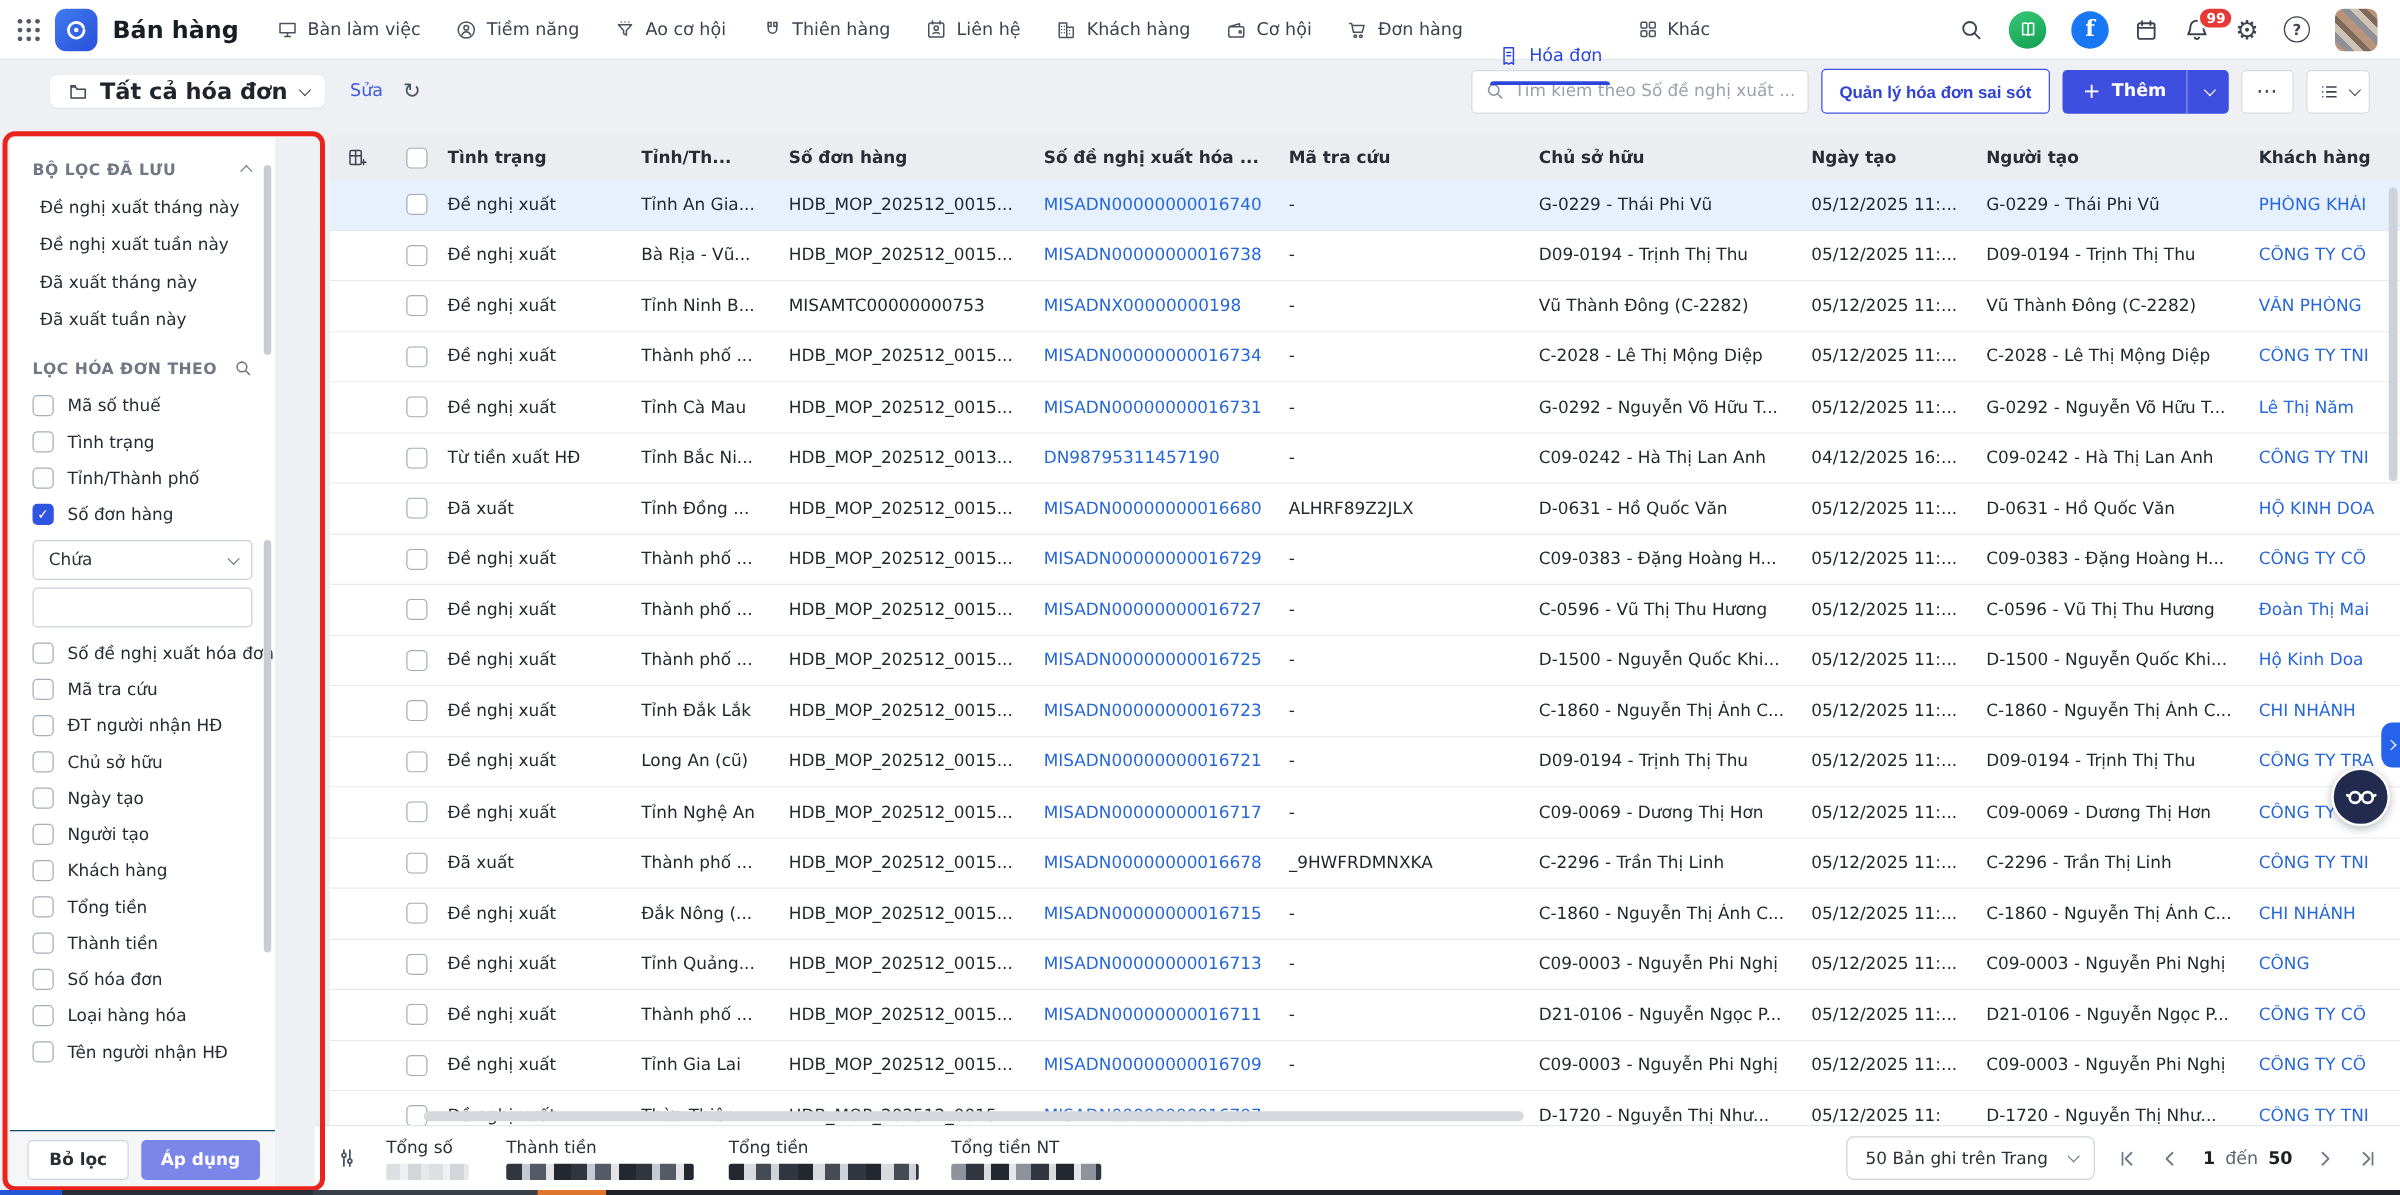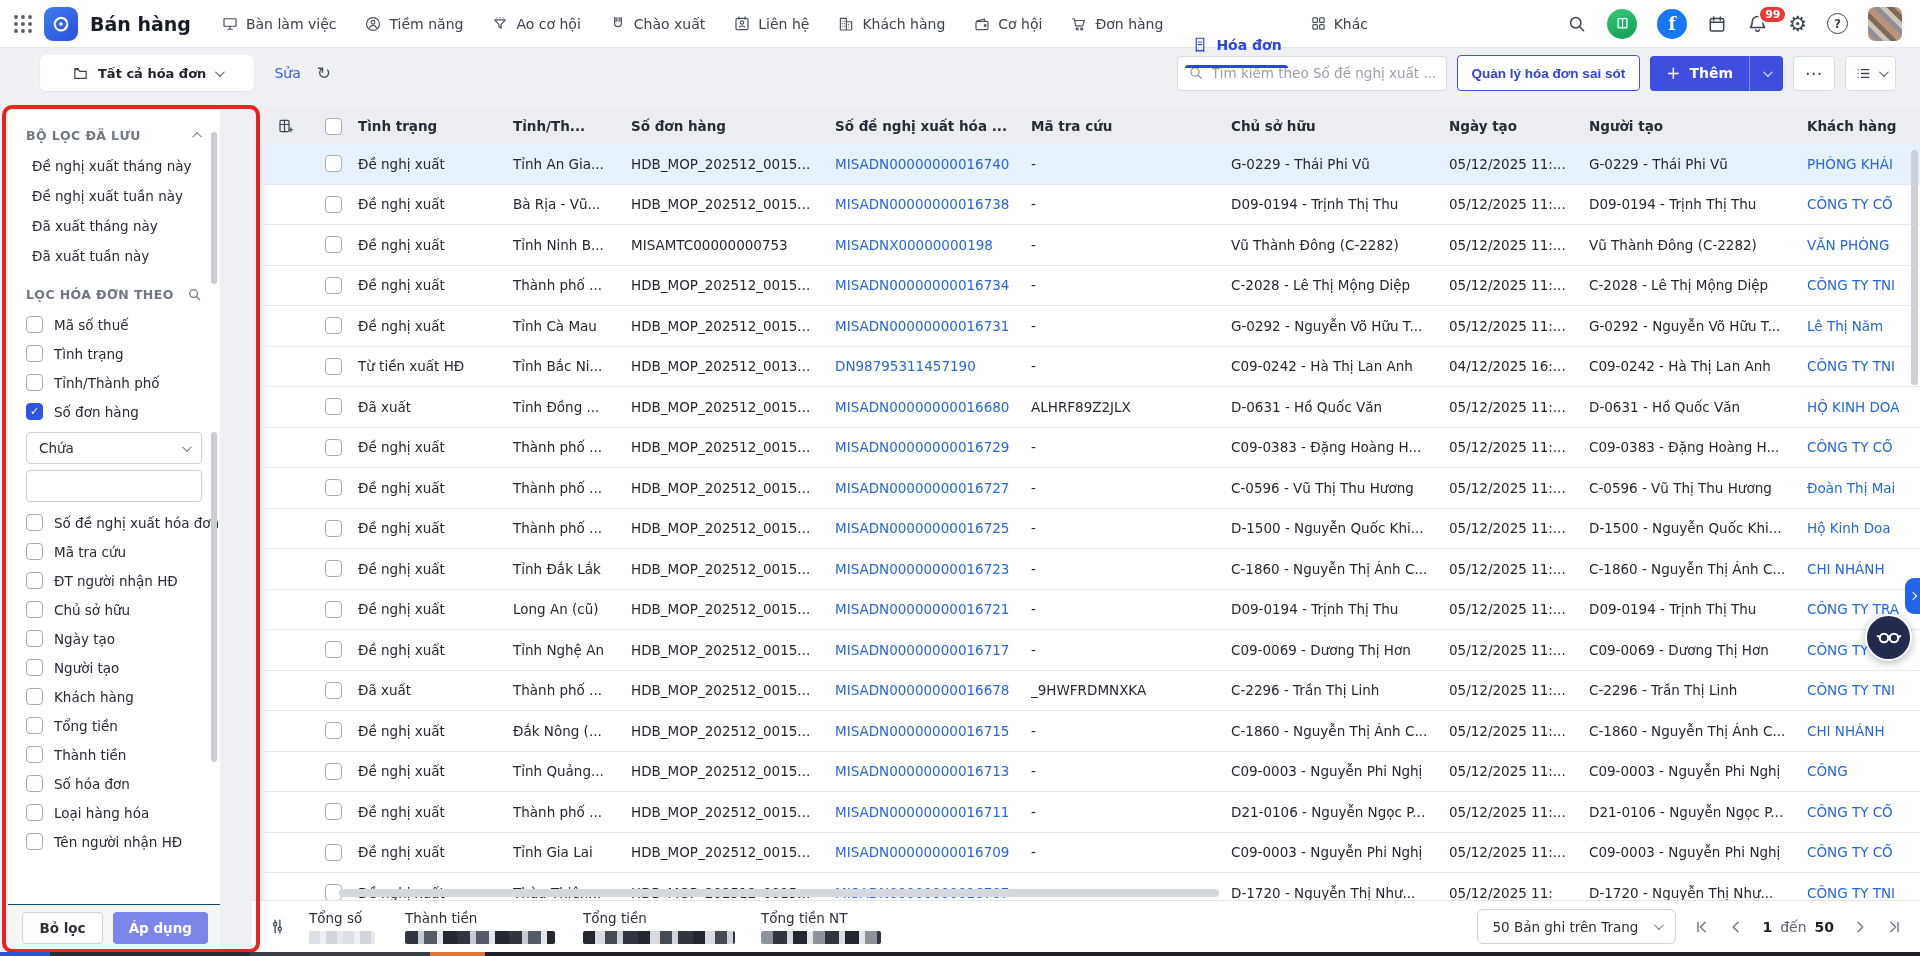--- a/index.html
+++ b/index.html
@@ -9,34 +9,34 @@
   svg { display:block; }
 
   
   .topnav { position:absolute; top:0; left:0; right:0; height:48px; background:#fff; border-bottom:1px solid #e4e7eb; display:flex; align-items:center; padding:0 18px 0 10px; z-index:20; }
   .waffle { width:26px; height:26px; display:flex; align-items:center; justify-content:center; cursor:pointer; }
   .logo { width:34px; height:34px; margin-left:8px; border-radius:9px; background:linear-gradient(135deg,#3f7bf0,#2b4fd9); display:flex; align-items:center; justify-content:center; }
   .app-title { font-size:19px; font-weight:700; color:#181c24; margin:0 30px 0 12px; white-space:nowrap; }
   .nav { display:flex; align-items:center; gap:28px; height:100%; }
   .nav-item { position:relative; display:flex; align-items:center; gap:7px; height:100%; font-size:14px; color:#3a424e; cursor:pointer; white-space:nowrap; }
   .nav-item .ni { display:flex; }
-  .nav-item.active { color:#2b46dd; font-weight:700;margin-top:42px; }
+  .nav-item.active { color:#2b46dd; font-weight:400;margin-top:42px; }
   .nav-item.active .ul { position:absolute; bottom:0; left:-6px; right:-6px; height:3px; background:#2b46dd; border-radius:3px 3px 0 0; }
   .topnav-right { margin-left:auto; display:flex; align-items:center; gap:20px; }
   .tn-ic { position:relative; display:flex; align-items:center; justify-content:center; cursor:pointer; }
   .circle-app { width:30px; height:30px; border-radius:50%; display:flex; align-items:center; justify-content:center; }
   .green { background:linear-gradient(160deg,#35c774,#149e52); }
   .fb { background:#1877f2; color:#fff; font-weight:700; font-size:18px; font-family:"DejaVu Serif",serif; }
   .badge { position:absolute; top:-8px; left:11px; background:#e53935; color:#fff; font-size:11px; font-weight:700; border-radius:10px; padding:1px 5px; border:2px solid #fff; line-height:13px; }
   .help-circle { width:21px; height:21px; border:1.7px solid #3c4450; border-radius:50%; display:flex; align-items:center; justify-content:center; font-size:12px; font-weight:700; color:#3c4450; }
   .avatar { width:34px; height:34px; border-radius:7px; background:repeating-linear-gradient(45deg,#b9937a 0 6px,#8f8f97 6px 11px,#cdc4b6 11px 16px,#7d6a5c 16px 21px); }
 
   
   .toolbar { position:absolute; top:48px; left:0; right:0; height:50px; background:#eef0f3; display:flex; align-items:center; padding:0 24px 0 40px; z-index:10; }
-  .view-btn { background:#fff; border-radius:6px; height:36px; display:flex; align-items:center; gap:9px; padding:0 32px; font-size:13px; font-weight:700; color:#20242c; box-shadow:0 1px 2px rgba(20,30,50,.06); cursor:pointer; }
+  .view-btn { background:#fff; border-radius:6px; height:26px; display:flex; align-items:center; gap:9px; padding:0 14px; font-size:18px; font-weight:700; color:#20242c; box-shadow:0 1px 2px rgba(20,30,50,.06); cursor:pointer; }
   .chev { width:7px; height:7px; border-right:1.8px solid currentColor; border-bottom:1.8px solid currentColor; transform:rotate(45deg) translateY(-2px); display:inline-block; }
   .chev.up { transform:rotate(-135deg) translateY(-2px); }
   .sua { color:#3d5be0; font-size:14px; margin-left:20px; cursor:pointer; }
   .refresh { margin-left:16px; color:#4c5562; font-size:17px; cursor:pointer; line-height:1; }
   .tb-right { margin-left:auto; display:flex; align-items:center; gap:10px; }
   .search-box { width:270px; height:35px; background:#fff; border:1px solid #d9dce1; border-radius:4px; display:flex; align-items:center; padding:0 10px; gap:8px; }
   .search-box input { border:none; outline:none; flex:1; font-size:13.5px; color:#2b3038; font-family:inherit; background:transparent; }
   .search-box input::placeholder { color:#9aa1ab; }
   .btn-outline { height:36px; padding:12px 14px; border:1px solid #3d53e0; color:#3043d4; font-weight:600; font-size:13.5px; background:#fff; border-radius:4px; display:flex; align-items:center; cursor:pointer; white-space:nowrap; }
   .btn-add { height:35px; background:#3e4ede; color:#fff; border-radius:4px; display:flex; align-items:stretch; font-weight:600; font-size:14px; cursor:pointer; overflow:hidden; }
@@ -165,21 +165,21 @@
           </span>
         <span>Ao cơ hội</span>
       </div>
       <div class="nav-item">
         <span class="ni">
             <svg width="18" height="18" viewBox="0 0 24 24" fill="none" stroke="#4a525e" stroke-width="1.6" stroke-linecap="round">
               <path d="M7.5 4v7a4.5 4.5 0 0 0 9 0V4"></path>
               <path d="M7.5 4h3v4h-3zM13.5 4h3v4h-3z"></path>
             </svg>
           </span>
-        <span>Chào xuất</span>
+        <span>Thiên hàng</span>
       </div>
       <div class="nav-item">
         <span class="ni">
             <svg width="18" height="18" viewBox="0 0 24 24" fill="none" stroke="#4a525e" stroke-width="1.6" stroke-linecap="round" stroke-linejoin="round">
               <rect x="4" y="4.5" width="16" height="15" rx="2"></rect>
               <circle cx="12" cy="10" r="2.2"></circle>
               <path d="M8.5 16c.8-1.8 6.2-1.8 7 0M8 2.5v3M16 2.5v3"></path>
             </svg>
           </span>
         <span>Liên hệ</span>

